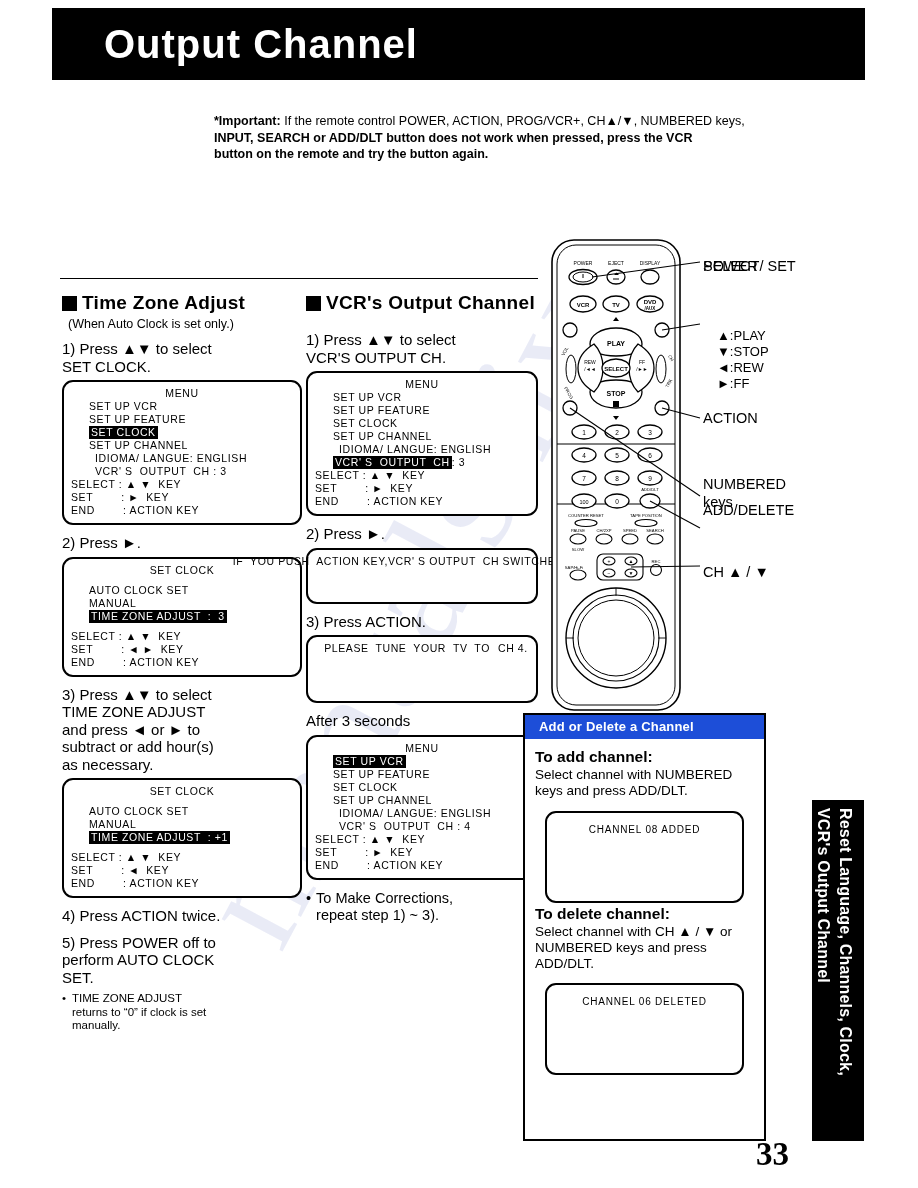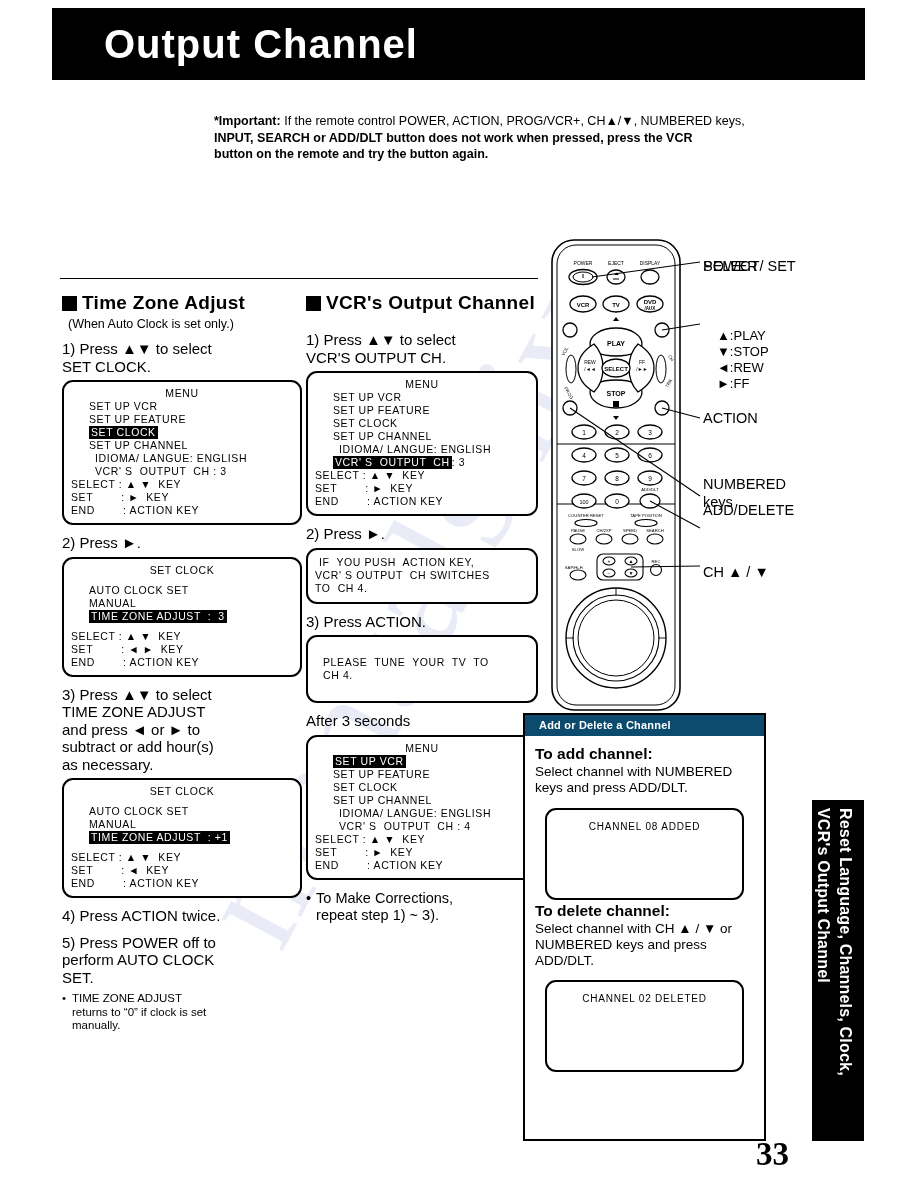--- a/index.html
+++ b/index.html
@@ -113,38 +113,38 @@
     margin:4px 0 0 0;
     box-sizing:border-box;
     position:relative;
   }
   .osd .ctr{text-align:center;}
   .osd .row{white-space:pre;}
   .osd .ind{padding-left:18px;}
   .osd .ind2{padding-left:24px;}
   .osd .hl{background:#000;color:#fff;display:inline-block;padding:0 2px;}
   .osd .sp{height:7px;}
-  .osd-msg{min-height:56px;display:flex;flex-direction:column;justify-content:center;}
+  .osd-msg{min-height:56px;display:flex;flex-direction:row;justify-content:center;}
   .osd-chan{height:92px;padding-top:10px;}
   .osd-chan .ctr{font-size:10px;letter-spacing:.8px;}
 
   
   .remote-wrap{position:absolute;left:540px;top:236px;width:380px;height:480px;z-index:3;}
 
   
   .rlabels{position:absolute;left:703px;top:258px;z-index:4;font-size:14.5px;line-height:17px;}
   .rlabels .lab{position:absolute;white-space:nowrap;}
   .rlabels .sub{font-size:13px;line-height:15.5px;}
 
   
   .adbox{
     position:absolute;left:523px;top:713px;width:243px;height:428px;
     border:2px solid #000;background:#fff;box-sizing:border-box;z-index:3;
   }
-  .adbox .bar{background:#0c4a6e;color:#fff;font-size:11px;font-weight:bold;
+  .adbox .bar{background:#1d4ed8;color:#fff;font-size:13px;font-weight:bold;
     padding:4px 0 5px 14px;letter-spacing:.2px;}
   .adbox .inner{padding:7px 10px 0 10px;}
   .adbox h3{margin:2px 0 1px 0;font-size:15.5px;font-weight:bold;}
   .adbox p{margin:0;font-size:13.5px;line-height:16px;}
 
   
   .sidetab{
     position:absolute;left:812px;top:800px;width:52px;height:341px;
     background:#000;z-index:3;
   }
@@ -498,21 +498,21 @@
     <div class="bar">Add or Delete a Channel</div>
     <div class="inner">
       <h3>To add channel:</h3>
       <p>Select channel with NUMBERED keys and press ADD/DLT.</p>
       <div class="osd osd-chan" style="margin:12px 10px 0 10px">
         <div class="ctr">CHANNEL  08  ADDED</div>
       </div>
       <h3 style="">To delete channel:</h3>
       <p>Select channel with CH ▲ / ▼ or NUMBERED keys and press ADD/DLT.</p>
       <div class="osd osd-chan" style="margin:11px 10px 0 10px">
-        <div class="ctr">CHANNEL  02  DELETED</div>
+        <div class="ctr">CHANNEL  06  DELETED</div>
       </div>
     </div>
   </div>
 
   <div class="sidetab">
     <span>Reset Language, Channels, Clock,</span>
     <span class="l2">VCR's Output Channel</span>
   </div>
 
   <div class="pageno">33</div>

